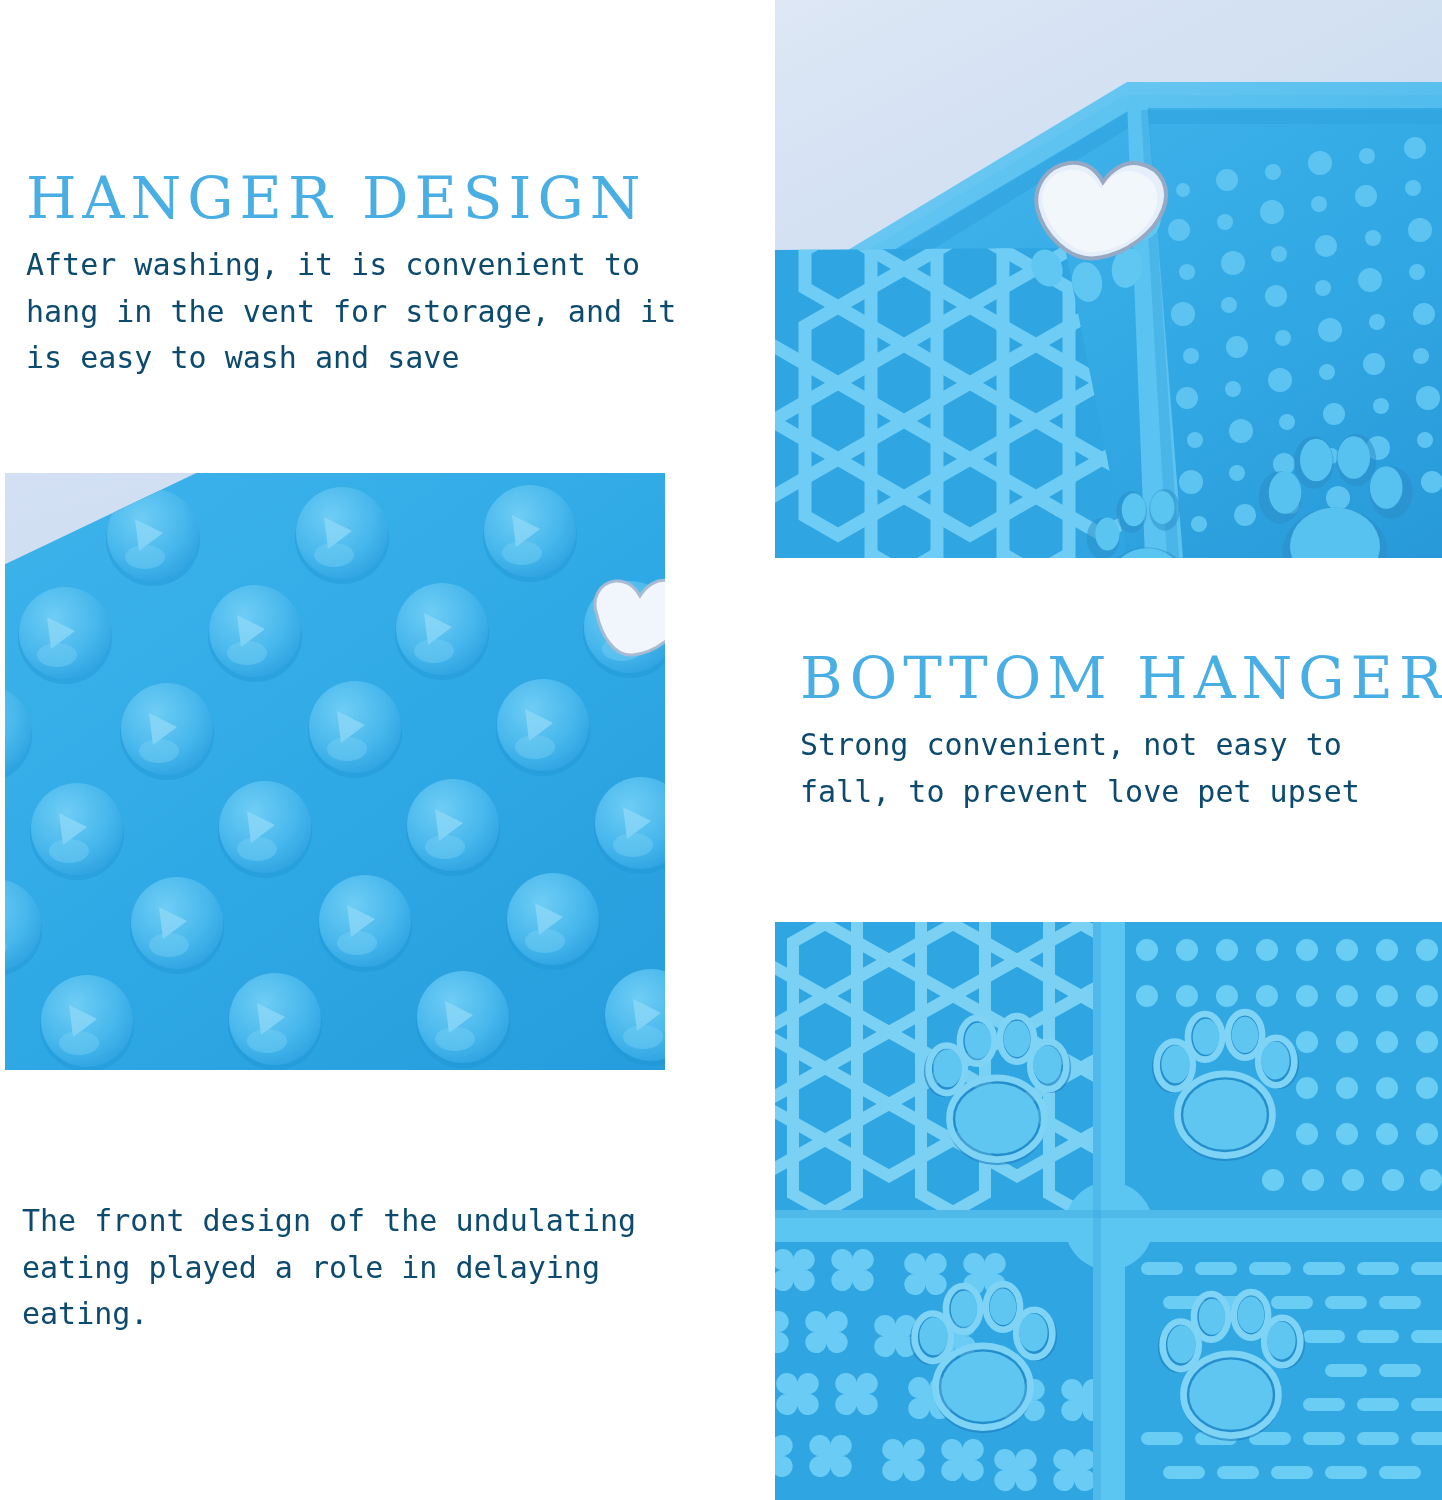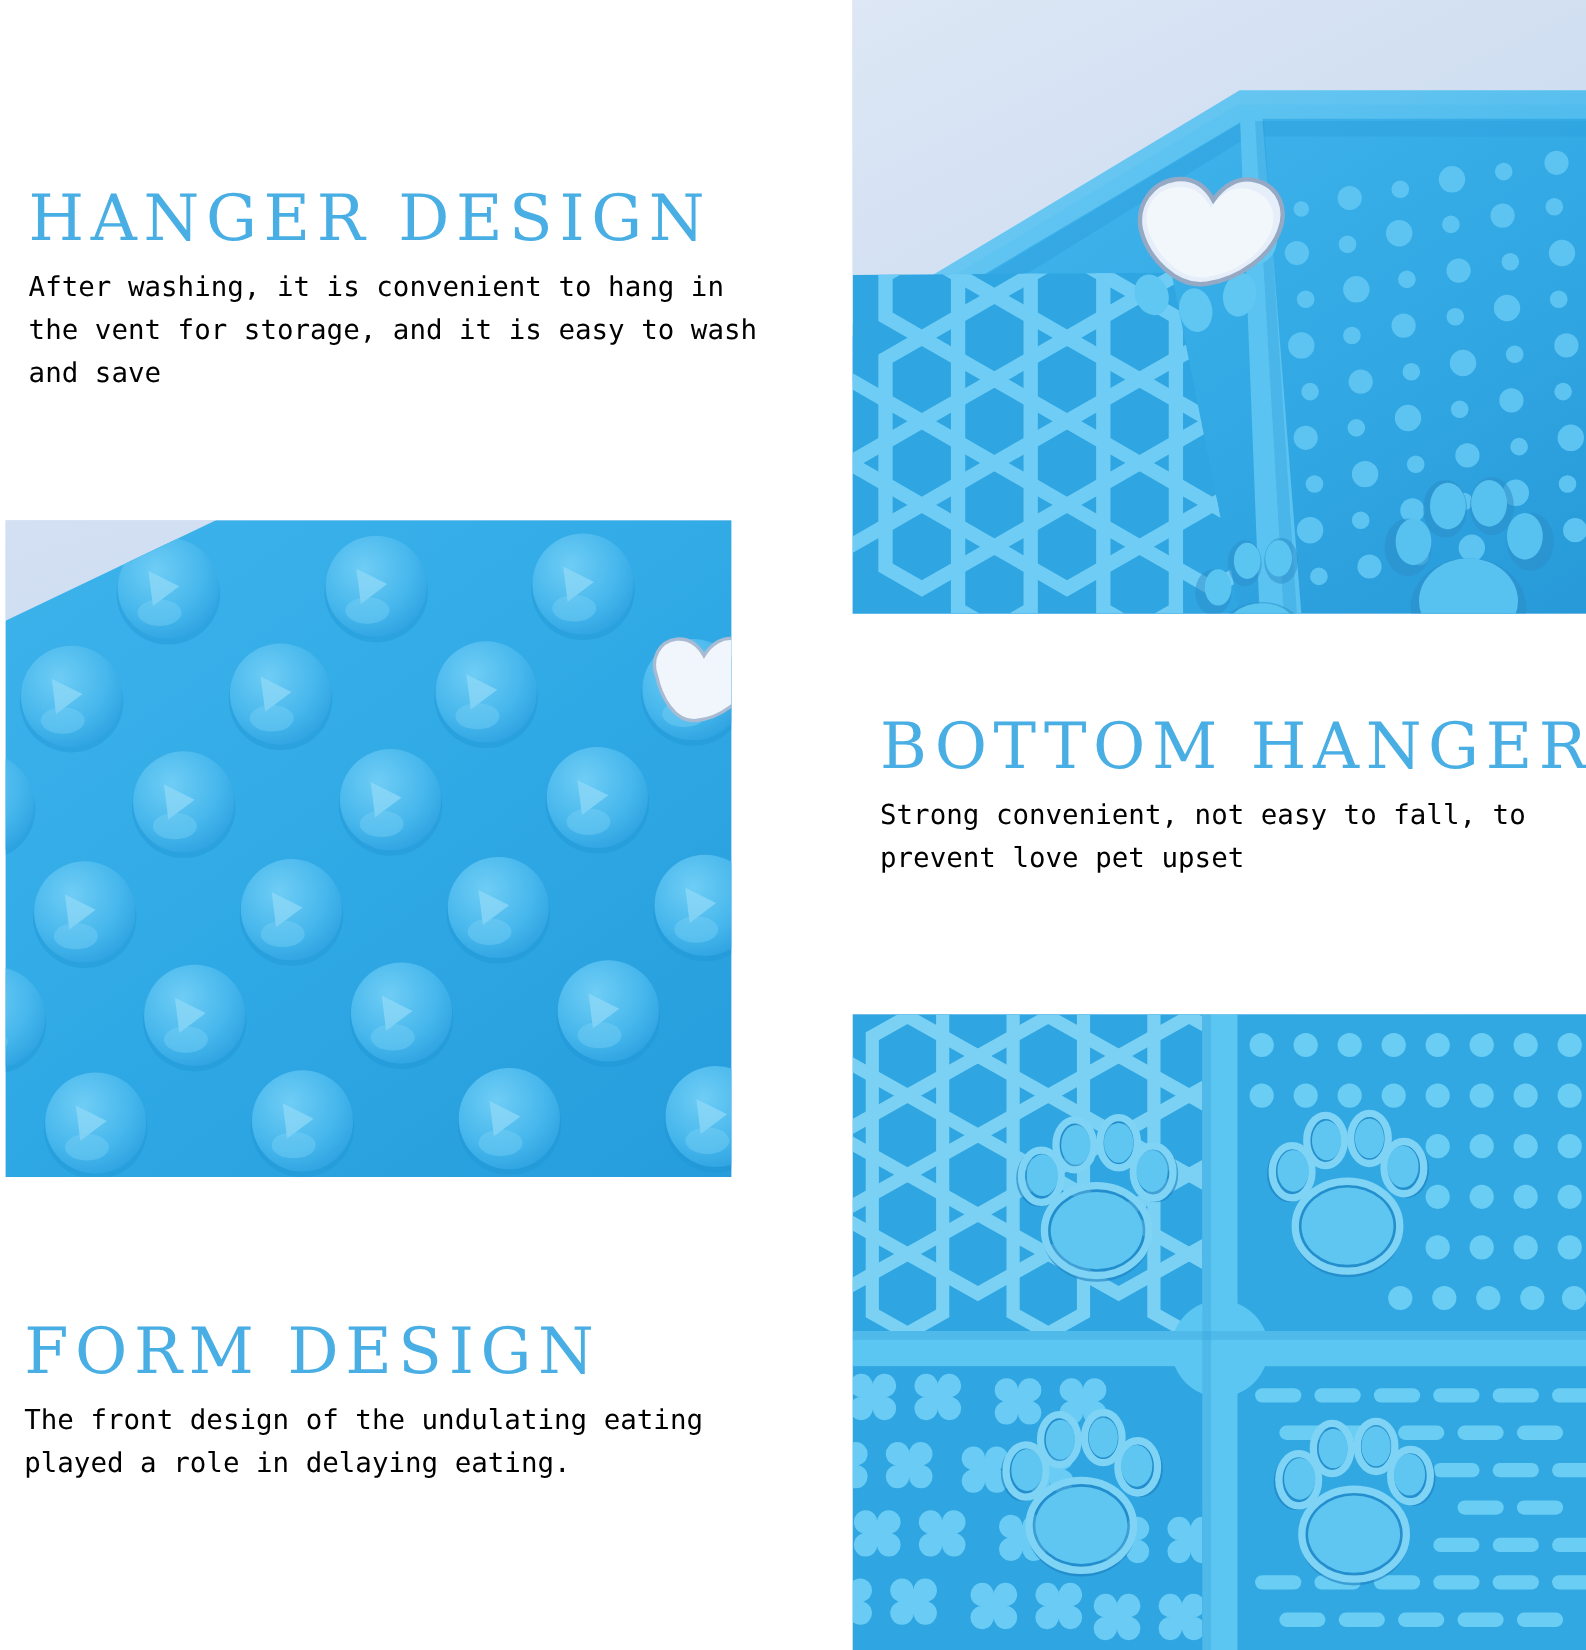--- a/index.html
+++ b/index.html
@@ -23,23 +23,23 @@
     font-size: 58px;
     line-height: 1.04;
     letter-spacing: 6px;
     color: #49AEE4;
     white-space: nowrap;
     margin: 0 0 14px 0;
     font-weight: 400;
   }
   .feature-desc {
     font-family: "DejaVu Sans Mono", "Liberation Mono", monospace;
-    font-size: 25px;
+    font-size: 30px;
     line-height: 1.55;
-    color: #000000;
+    color: #0c4a6e;
     margin: 0;
     font-weight: 400;
   }
 
   #block-hanger { left: 26px; top: 168px; width: 690px; }
   #block-sucker { left: 800px; top: 648px; width: 630px; }
   #block-form   { left: 22px; top: 1198px; width: 680px; }
 
   
   .photo-panel {
@@ -60,21 +60,20 @@
   <h2 class="feature-title">HANGER DESIGN</h2>
   <p class="feature-desc">After washing, it is convenient to hang in the vent for storage, and it is easy to wash and save</p>
 </div>
 
 <div class="text-block" id="block-sucker">
   <h2 class="feature-title">BOTTOM HANGER</h2>
   <p class="feature-desc">Strong convenient, not easy to fall, to prevent love pet upset</p>
 </div>
 
 <div class="text-block" id="block-form">
-  <h2 class="feature-title">FORM DESIGN</h2>
   <p class="feature-desc">The front design of the undulating eating played a role in delaying eating.</p>
 </div>
 
 <div class="photo-panel" id="panel-hanger">
   <svg class="mat-svg" viewBox="0 0 667 558" preserveAspectRatio="xMidYMid slice">
     <defs>
       <linearGradient id="bgGrad" x1="0" y1="0" x2="0.6" y2="1">
         <stop offset="0%" stop-color="#DDE7F5"></stop>
         <stop offset="100%" stop-color="#C3D6EE"></stop>
       </linearGradient>

